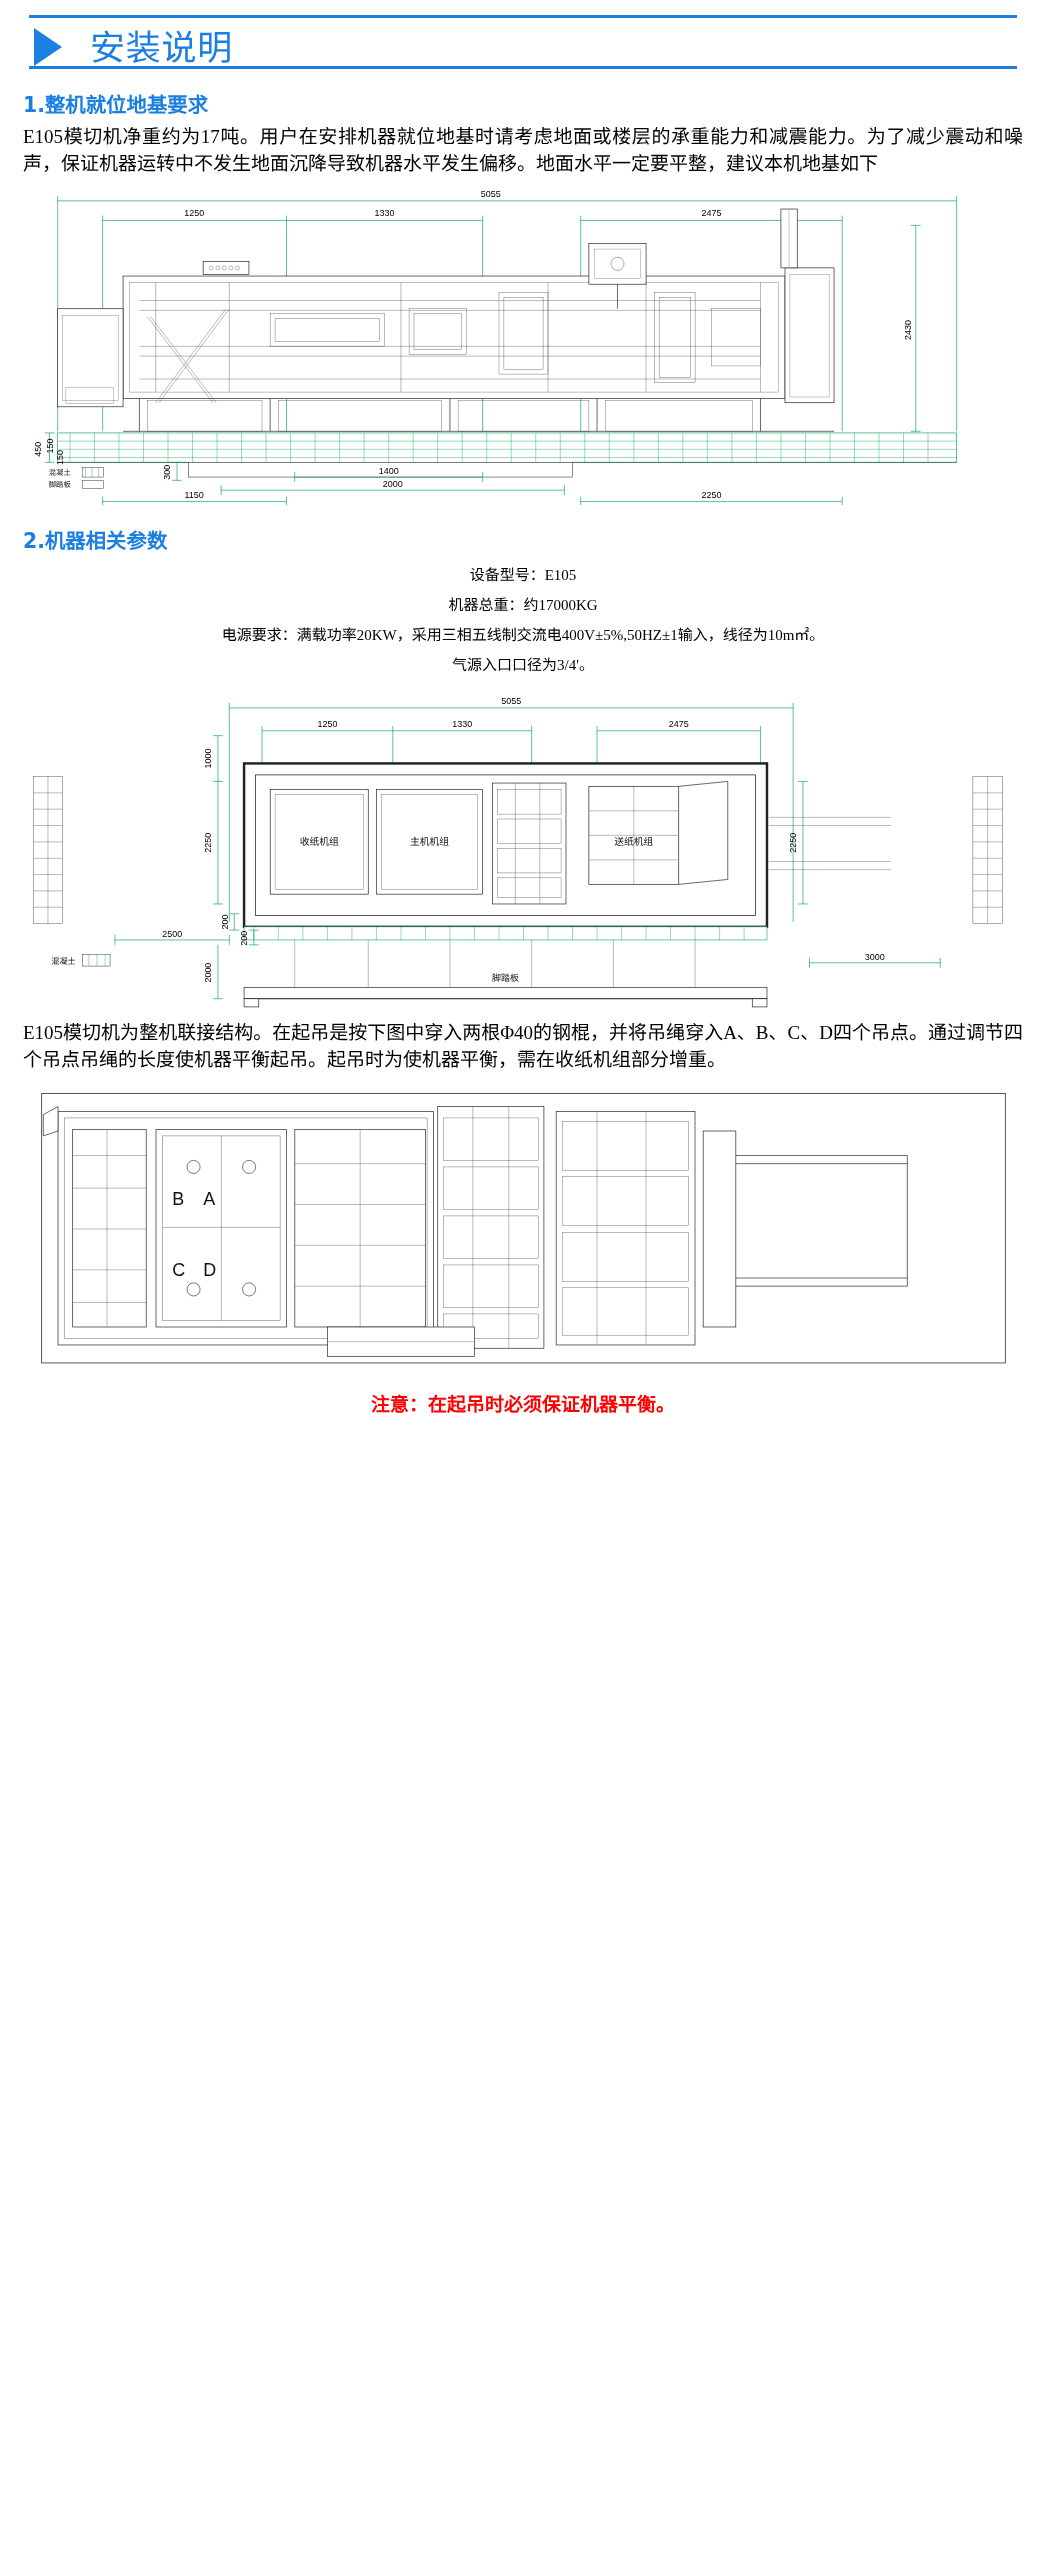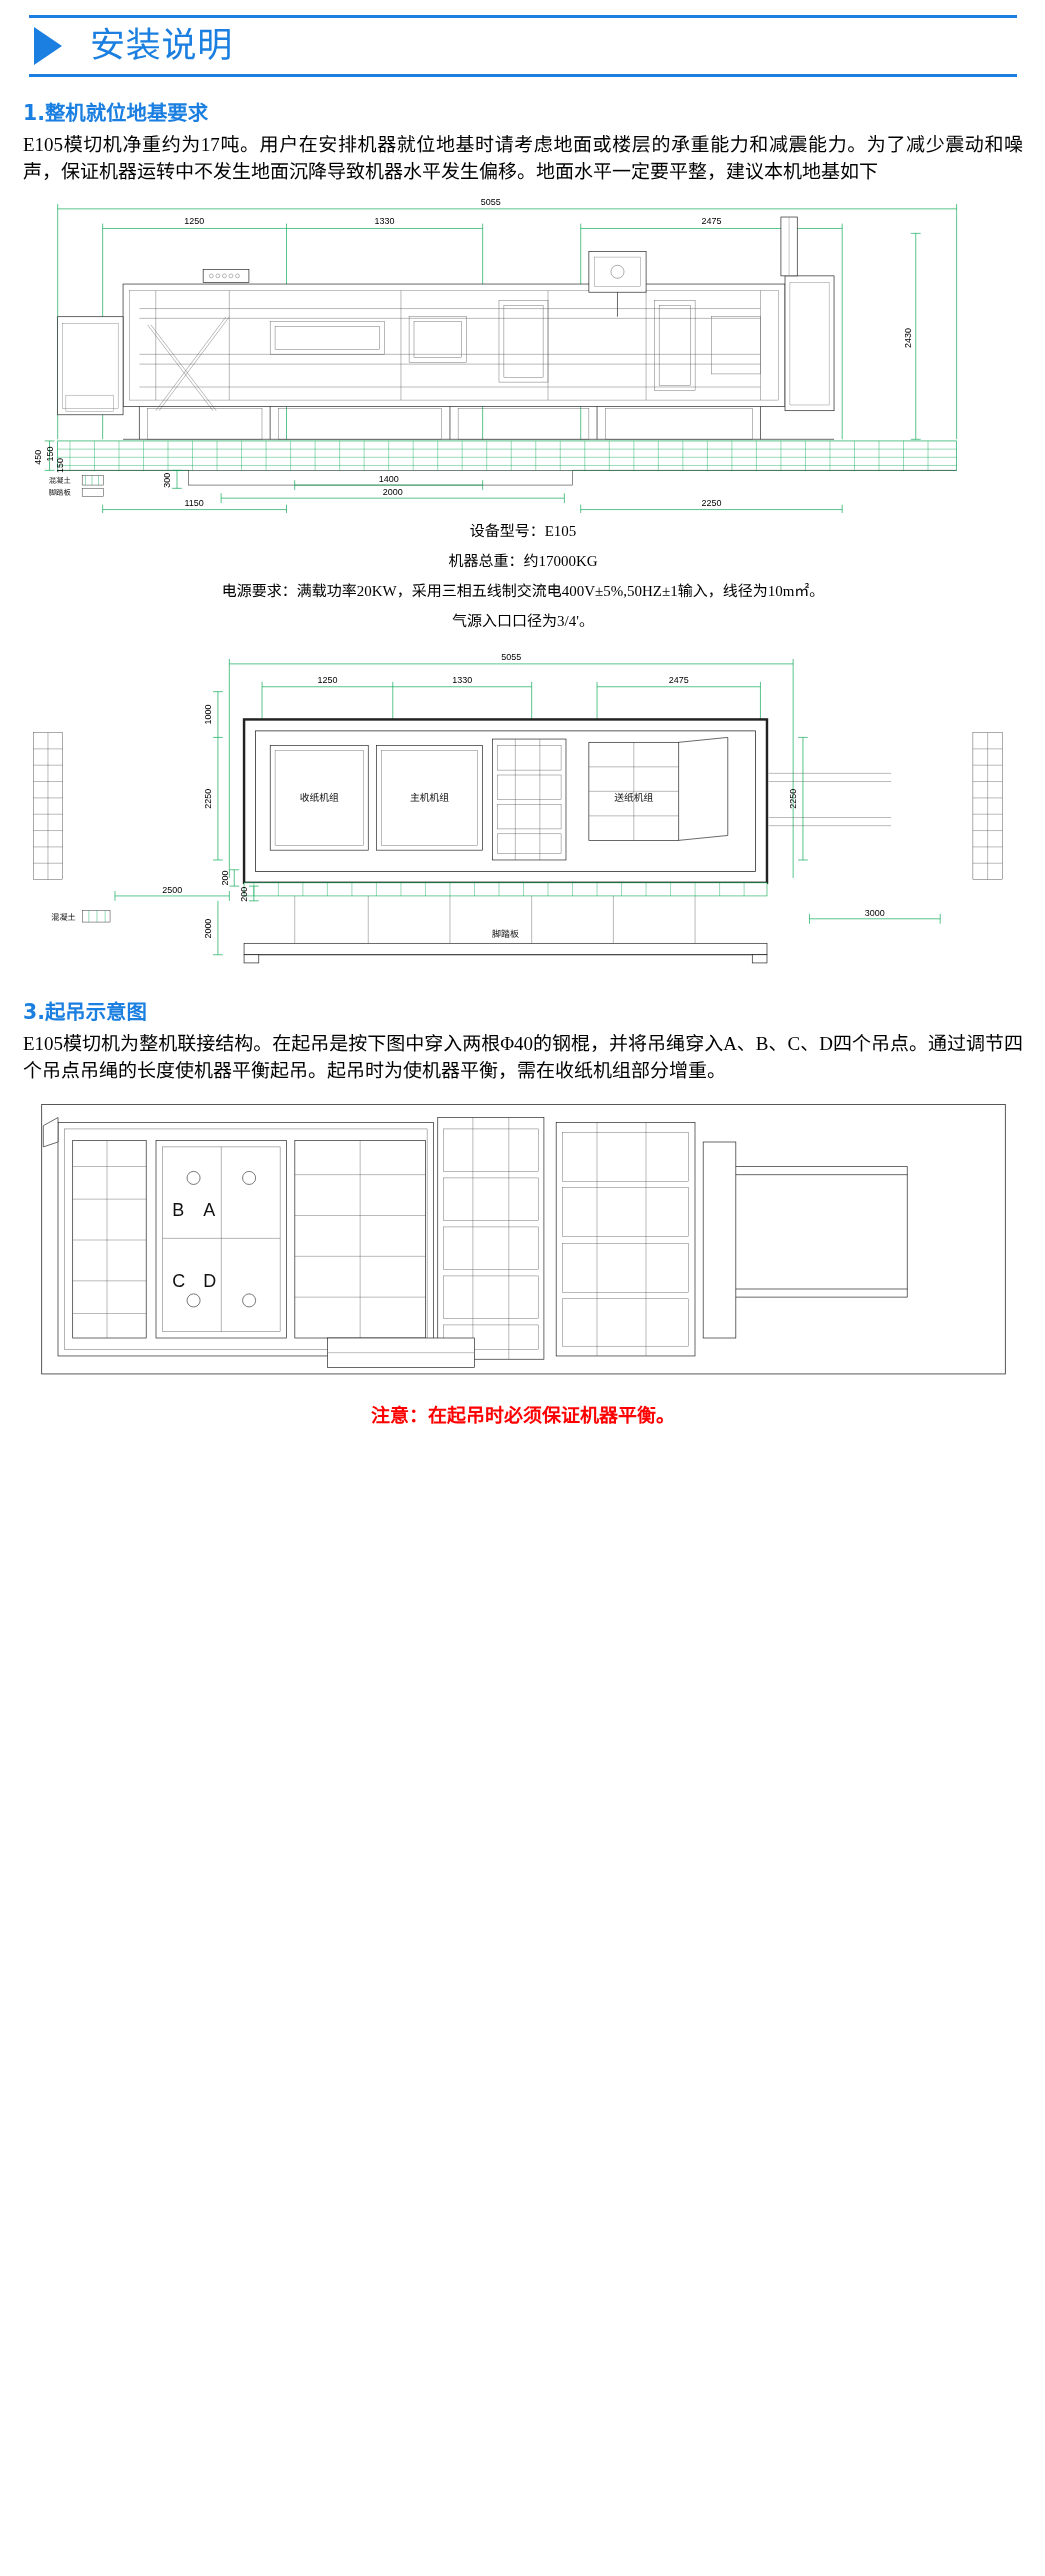--- a/index.html
+++ b/index.html
@@ -9,21 +9,21 @@
     font-family:"Liberation Serif","DejaVu Serif",serif;
     color:#000;
     -webkit-font-smoothing:antialiased;
   }
   .page{width:1046px;position:relative;padding:0;margin:0;}
 
   
   .header-block{margin:14.7px 29px 0 29px;}
   .rule{height:3.3px;background:#1a7fe0;width:100%;}
   .rule.bottom{margin-top:0;}
-  .header-row{display:flex;align-items:center;height:56px;}
+  .header-row{display:flex;align-items:flex-end;height:48px;}
   .tri{
     width:0;height:0;
     border-top:19px solid transparent;
     border-bottom:19px solid transparent;
     border-left:28px solid #1a7fe0;
     margin-left:4.9px;margin-right:28px;
   }
   .header-title{
     font-size:35px;line-height:1;color:#1a7fe0;font-weight:400;
     font-family:"DejaVu Sans","Liberation Sans",sans-serif;
@@ -289,20 +289,21 @@
           <line x1="95" y1="380" x2="95" y2="392"></line>
           <line x1="320" y1="380" x2="320" y2="392"></line>
         <line x1="680" y1="386" x2="1000" y2="386"></line>
           <line x1="680" y1="380" x2="680" y2="392"></line>
           <line x1="1000" y1="380" x2="1000" y2="392"></line>
       </g>
       <text class="dimtxt" x="207" y="382" text-anchor="middle">1150</text>
       <text class="dimtxt" x="840" y="382" text-anchor="middle">2250</text>
     </svg>
 
+    <div class="sec-head">2.机器相关参数</div>
     <p class="spec-line">设备型号：E105</p>
     <p class="spec-line">机器总重：约17000KG</p>
     <p class="spec-line">电源要求：满载功率20KW，采用三相五线制交流电400V±5%,50HZ±1输入，线径为10m㎡。</p>
     <p class="spec-line">气源入口口径为3/4'。</p>
 
     <svg class="fig" width="997" height="335" viewBox="0 0 1220 410">
 
       <g class="dim">
         <line x1="250" y1="28" x2="940" y2="28"></line>
         <line x1="250" y1="22" x2="250" y2="34"></line>
@@ -498,21 +499,20 @@
       <text class="dimtxt" x="228" y="352" text-anchor="middle" transform="rotate(-90 228 352)">2000</text>
 
       <g class="dim">
         <line x1="960" y1="340" x2="1120" y2="340"></line>
         <line x1="960" y1="334" x2="960" y2="346"></line>
           <line x1="1120" y1="334" x2="1120" y2="346"></line>
       </g>
       <text class="dimtxt" x="1040" y="336" text-anchor="middle">3000</text>
     </svg>
 
-    <div class="sec-head">3.起吊示意图</div>
     <p class="para">E105模切机为整机联接结构。在起吊是按下图中穿入两根Φ40的钢棍，并将吊绳穿入A、B、C、D四个吊点。通过调节四个吊点吊绳的长度使机器平衡起吊。起吊时为使机器平衡，需在收纸机组部分增重。</p>
 
     <svg class="fig" width="997" height="294" viewBox="0 0 1220 360">
 
       <rect x="20" y="14" width="1180" height="330" fill="none" stroke="#333" stroke-width="1"></rect>
 
       <g class="ln">
         <rect x="40" y="36" width="460" height="286" fill="#fff"></rect>
         <rect x="48" y="44" width="444" height="270" fill="none" stroke="#666" stroke-width="0.6"></rect>
 

